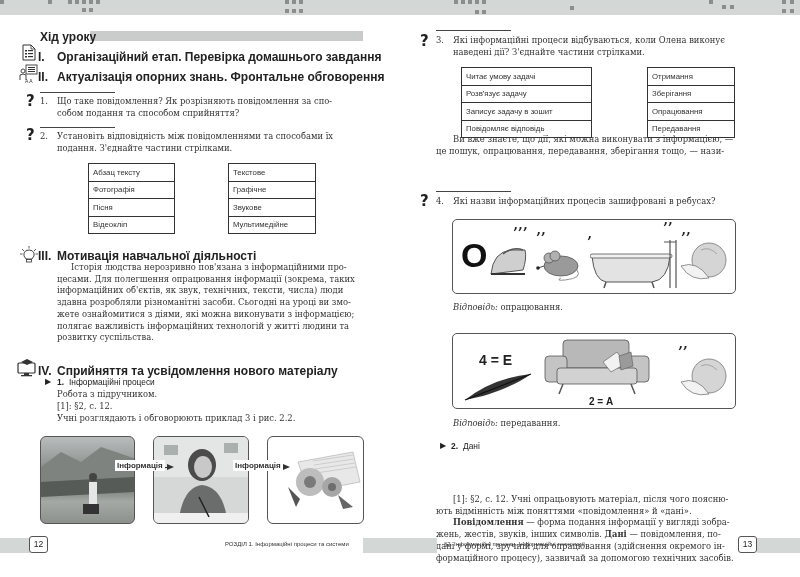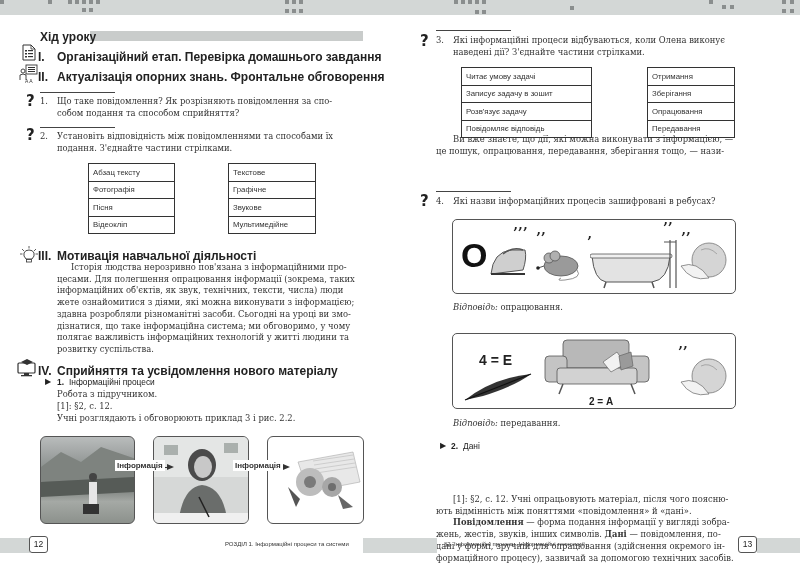--- a/index.html
+++ b/index.html
@@ -131,23 +131,22 @@
     <line x1="0" y1="8" x2="2.5" y2="8" stroke="#333" stroke-width="0.8"></line>
     <line x1="18" y1="8" x2="15.5" y2="8" stroke="#333" stroke-width="0.8"></line>
   </svg>
   <div class="abs hdr" style="left:38px;top:249px;">III.</div>
   <div class="abs hdr" style="left:57px;top:249px;">Мотивація навчальної діяльності</div>
 
   <div class="abs text" style="left:57px;top:262px;width:310px;">
     <div style="padding-left:14px;white-space:nowrap;">Історія людства нерозривно пов'язана з інформаційними про-</div>
     <div style="white-space:nowrap;">цесами. Для полегшення опрацювання інформації (зокрема, таких</div>
     <div style="white-space:nowrap;">інформаційних об'єктів, як звук, технічних, тексти, числа) люди</div>
+    <div style="white-space:nowrap;">здавна розробляли різноманітні засоби. Сьогодні на уроці ви змо-</div>
     <div style="white-space:nowrap;">жете ознайомитися з діями, які можна виконувати з інформацією;</div>
-    <div style="white-space:nowrap;">здавна розробляли різноманітні засоби. Сьогодні на уроці ви змо-</div>
-    <div style="white-space:nowrap;">дізнатися, що таке інформаційна система; ми обговоримо, у чому</div>
     <div style="white-space:nowrap;">полягає важливість  інформаційних технологій у житті людини та</div>
     <div style="white-space:nowrap;">розвитку суспільства.</div>
   </div>
 
   <svg class="icon" style="left:16px;top:359px;" width="22" height="18" viewBox="0 0 22 18">
     <rect x="2" y="4" width="17" height="10" rx="1" fill="#fff" stroke="#333" stroke-width="1.2"></rect>
     <rect x="8" y="14" width="5" height="2" fill="#333"></rect>
     <rect x="5" y="16" width="11" height="1.3" fill="#333"></rect>
     <path d="M5 3 L11 0 L17 3 L11 6 Z" fill="#333"></path>
   </svg>
@@ -236,24 +235,24 @@
   <div class="abs text" style="left:36px;top:35px;">3.</div>
   <div class="abs text" style="left:53px;top:35px;white-space:nowrap;">Які інформаційні процеси відбуваються, коли Олена виконує</div>
   <div class="abs text" style="left:53px;top:47px;white-space:nowrap;">наведені дії? З'єднайте частини стрілками.</div>
 
   <table class="match" style="left:61px;top:67px;width:131px;">
     <tbody>
         <tr>
           <td>Читає умову задачі</td>
         </tr>
     <tr>
+          <td>Розв'язує задачу</td>
+        </tr>
+    <tr>
           <td>Записує задачу в зошит</td>
-        </tr>
-    <tr>
-          <td>Розв'язує задачу</td>
         </tr>
     <tr>
           <td>Повідомляє відповідь</td>
         </tr>
   </tbody>
     </table>
   <table class="match" style="left:247px;top:67px;width:88px;">
     <tbody>
         <tr>
           <td>Отримання</td>

